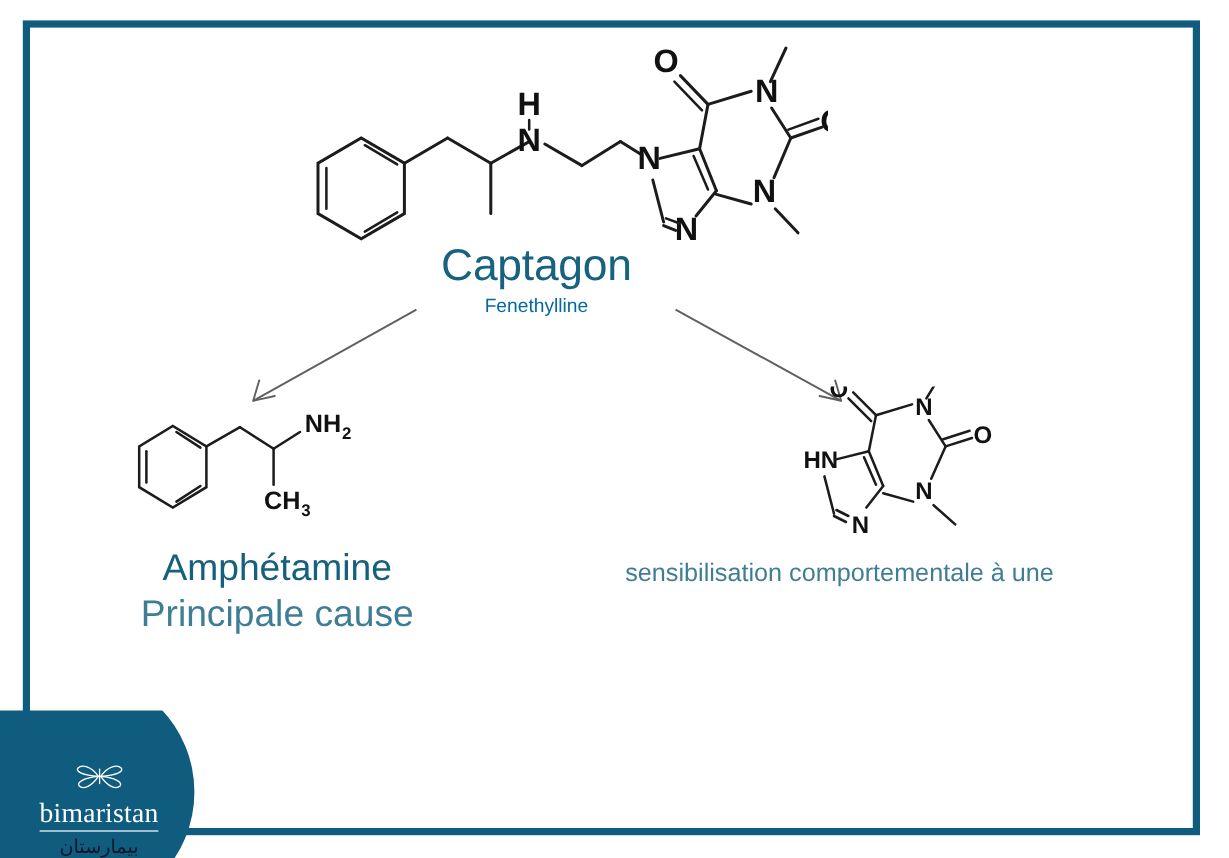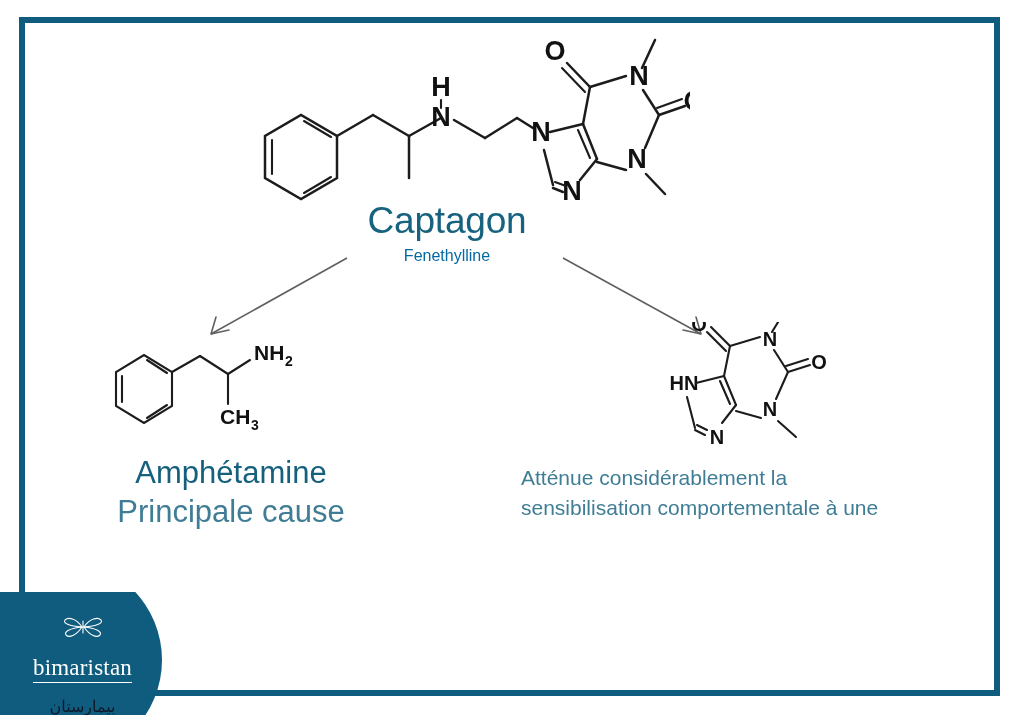--- a/index.html
+++ b/index.html
@@ -51,21 +51,21 @@
   }
   #logo-content {
     position: absolute;
     left: 0;
     top: 0;
     width: 165px;
     height: 123px;
     display: flex;
     flex-direction: column;
     align-items: center;
-    justify-content: space-between;
+    justify-content: flex-end;
     padding-top: 22px;
     box-sizing: border-box;
   }
   #logo-mark { display: block; }
   #logo-wordmark {
     color: #ffffff;
     font-family: "Liberation Serif", serif;
     font-size: 23px;
     letter-spacing: 0.2px;
     line-height: 1;
@@ -310,21 +310,20 @@
 
   <div id="amphet-block">
     <div id="amphet-title">Amphétamine</div>
     <div id="amphet-desc">
       <div>Principale cause</div>
     </div>
   </div>
 
   <div id="theo-block">
     <div id="theo-desc">
-      <div>Atténue considérablement la</div>
       <div>sensibilisation comportementale à une</div>
     </div>
   </div>
 
   <div id="logo-badge">
     <div class="disc"></div>
     <div id="logo-content">
       <svg id="logo-mark" width="42" height="26" viewBox="0 0 42 26" xmlns="http://www.w3.org/2000/svg">
         <g fill="none" stroke="#ffffff" stroke-width="1.1" stroke-linecap="round">
           <path d="M20 13 C14 4, 6 3, 3 6 C0.5 9, 7 12, 20 13 Z"></path>

